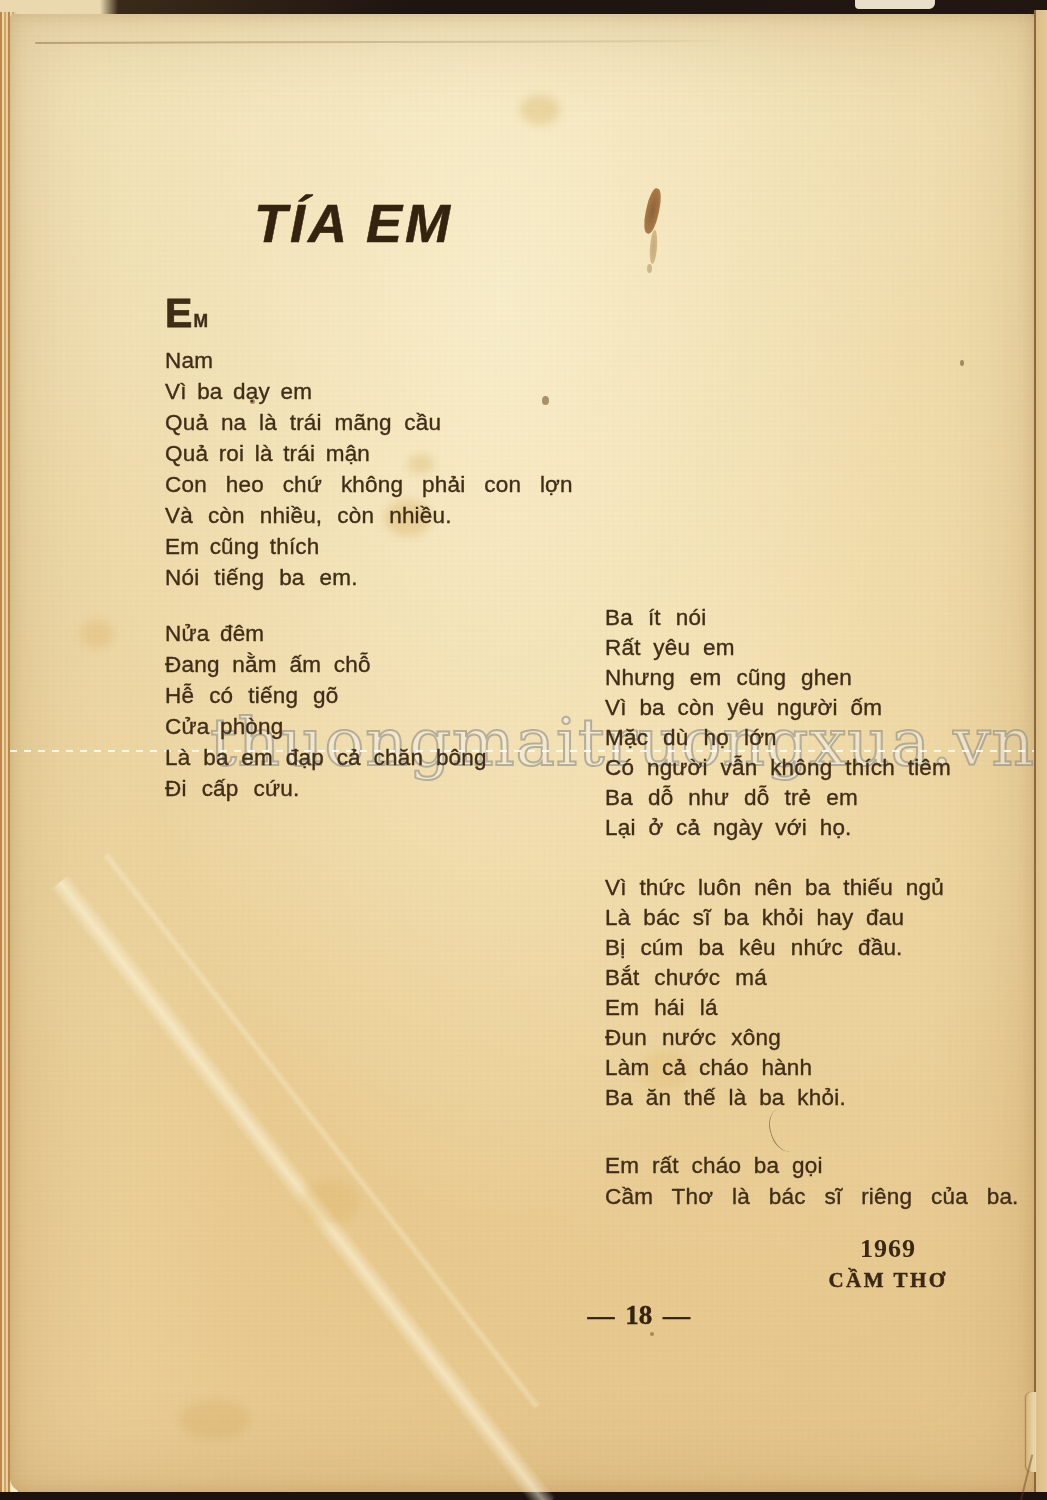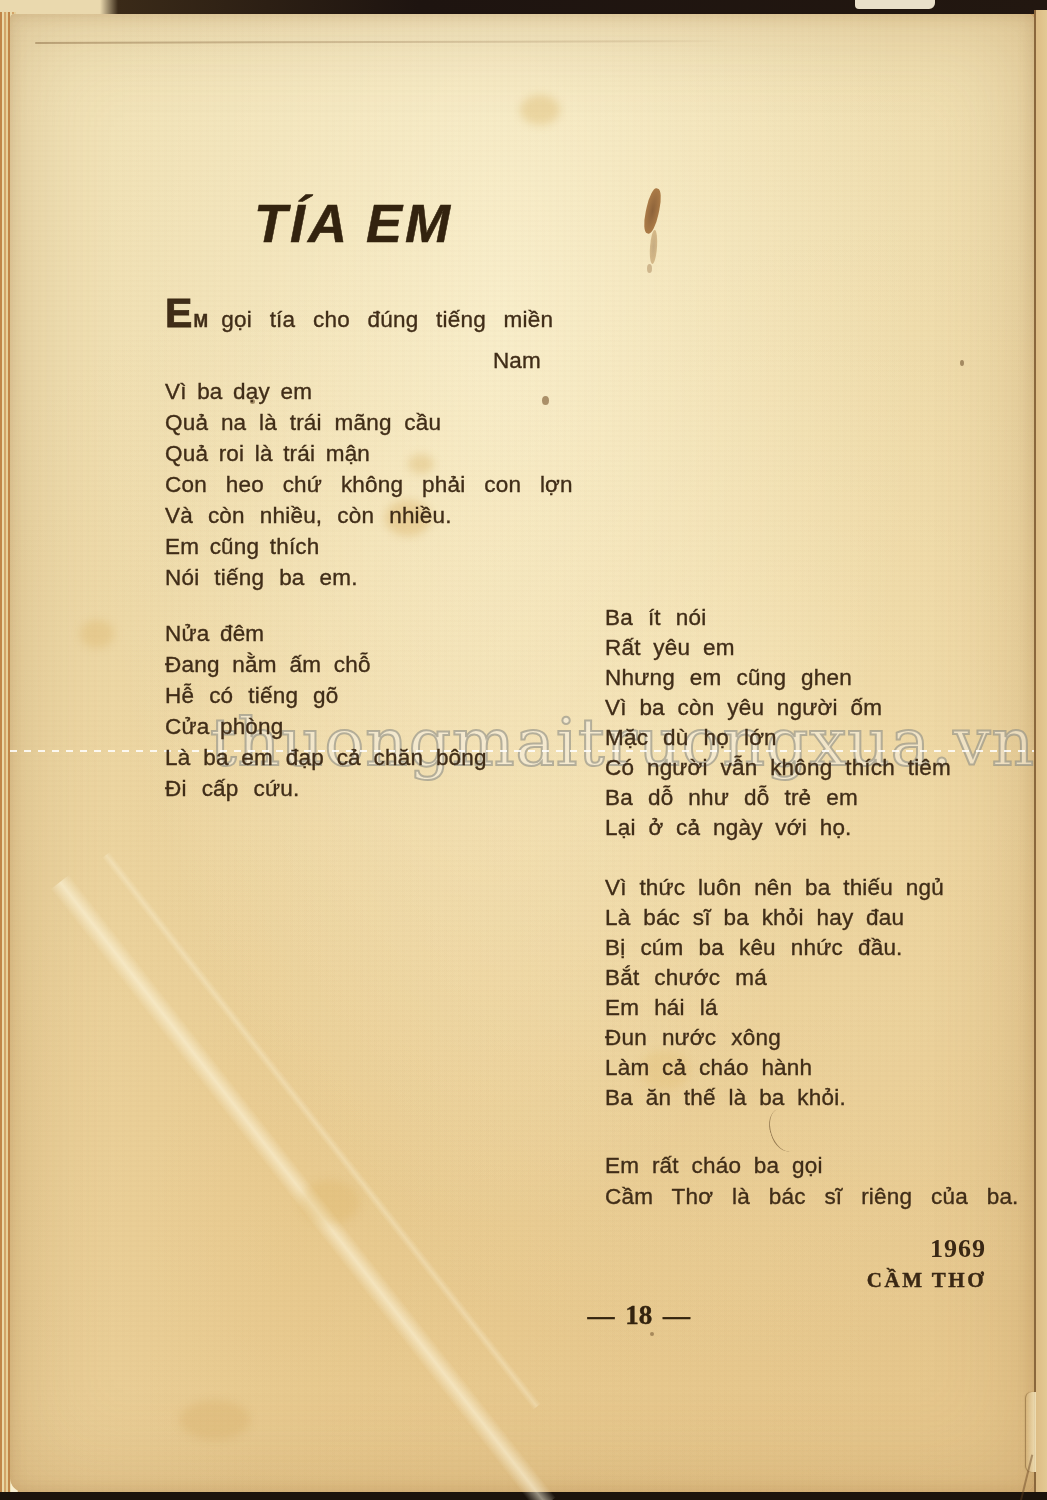--- a/index.html
+++ b/index.html
@@ -80,26 +80,26 @@
   .stanza{position:absolute;font-size:22.5px;line-height:31px;white-space:nowrap;word-spacing:.18em;letter-spacing:.2px;}
   .line{word-spacing:inherit;}
   .w05{word-spacing:.28em;}
   .w1{word-spacing:.38em;}
   .w2{word-spacing:.55em;}
   .opening{left:155px;top:279px;width:388px;}
   .first-line{display:flex;align-items:baseline;height:52px;}
   .drop-cap{font-size:41px;font-weight:700;-webkit-text-stroke:.8px #3a2812;line-height:1;}
   .small-cap{text-transform:uppercase;font-size:17.5px;font-weight:700;margin-left:1px;}
   .first-rest{margin-left:13px;word-spacing:.5em;}
-  .nam-line{text-align:right;padding-right:12px;}
+  .nam-line{padding-right:12px;}
   .st2{left:155px;top:604px;}
   .st3{left:595px;top:589px;line-height:30px;}
   .st4{left:595px;top:859px;line-height:30px;}
   .st5{left:595px;top:1136px;line-height:31px;}
-  .footer-block{position:absolute;left:780px;top:1220px;width:196px;text-align:right;
+  .footer-block{position:absolute;left:780px;top:1220px;width:196px;text-align:center;
     font-family:"Liberation Serif","DejaVu Serif",serif;color:#3a2814;}
   .year{font-size:26px;font-weight:600;line-height:30px;letter-spacing:1px;}
   .author{font-size:21px;font-weight:700;letter-spacing:2.5px;line-height:32px;-webkit-text-stroke:.4px #3a2814;}
   .page-num{position:absolute;left:420px;top:1286px;width:260px;text-align:right;
     font-family:"Liberation Serif","DejaVu Serif",serif;font-size:27px;font-weight:700;
     color:#33230f;word-spacing:4px;-webkit-text-stroke:.4px #33230f;}
   
   .watermark{position:absolute;left:200px;top:690px;font-family:"DejaVu Serif","Liberation Serif",serif;
     font-size:66px;letter-spacing:1px;white-space:nowrap;z-index:3;
     color:rgba(235,230,215,.14);
@@ -147,21 +147,20 @@
     <div class="watermark">thuongmaitruongxua.vn</div>
     <div class="wm-dash"></div>
 
     <div class="text-layer">
       <div class="title">TÍA EM</div>
 
       <div class="stanza ink opening">
         <div class="first-line">
           <span class="drop-cap">E</span>
             <span class="small-cap">m</span>
-          <span class="first-rest">gọi tía cho đúng tiếng miền</span>
         </div>
         <div class="line nam-line">Nam</div>
         <div class="line">Vì ba dạy em</div>
         <div class="line w05">Quả na là trái mãng cầu</div>
         <div class="line">Quả roi là trái mận</div>
         <div class="line w2">Con heo chứ không phải con lợn</div>
         <div class="line w1">Và còn nhiều, còn nhiều.</div>
         <div class="line">Em cũng thích</div>
         <div class="line w1">Nói tiếng ba em.</div>
       </div>

